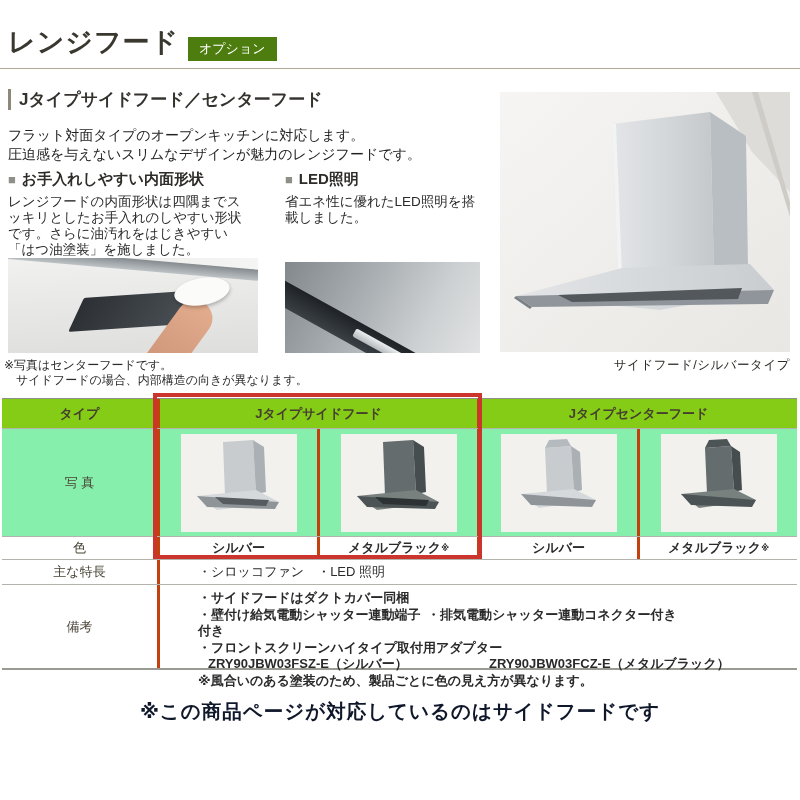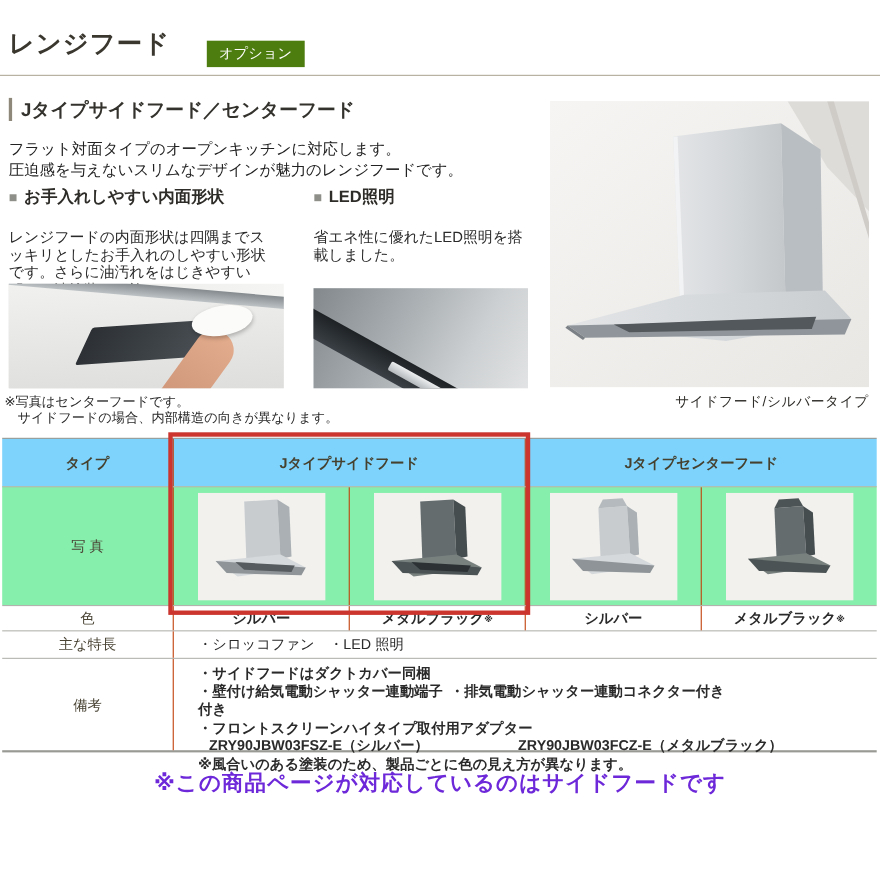--- a/index.html
+++ b/index.html
@@ -1,33 +1,33 @@
 <!DOCTYPE html>
 <html><head>
 <meta charset="utf-8">
 <style>
   * { margin:0; padding:0; box-sizing:border-box; }
   html,body { background:#fff; }
   body { font-family:"Liberation Sans","DejaVu Sans",sans-serif; color:#333; }
   #page { position:relative; width:800px; height:800px; background:#ffffff; overflow:hidden; }
 
   
-  .title { position:absolute; left:8px; top:24px; font-size:23px; font-weight:bold; color:#3a372f; letter-spacing:1px; }
+  .title { position:absolute; left:8px; top:24px; font-size:27px; font-weight:bold; color:#3a372f; letter-spacing:1px; }
   .badge { position:absolute; left:188px; top:37px; background:#4d7c0f; color:#fff; font-size:13px; padding:3px 11px; }
   .rule  { position:absolute; left:0; top:68px; width:800px; border-top:1px solid #b1aa99; }
 
   
   .sec-head { position:absolute; left:8px; top:88px; display:flex; align-items:center; }
   .sec-bar  { width:3px; height:21px; background:#8d8879; margin-right:8px; }
   .sec-text { font-size:17px; font-weight:bold; color:#34322c; }
 
   
   .intro { position:absolute; left:8px; top:126px; font-size:14px; line-height:19px; color:#222; }
   .feat { position:absolute; }
-  .feat-head { font-size:15px; font-weight:bold; color:#2e2c28; margin-bottom:19px; }
+  .feat-head { font-size:15px; font-weight:bold; color:#2e2c28; margin-bottom:5px; }
   .feat-head .sq { color:#8f8f89; font-size:13px; margin-right:6px; }
   .feat-body { font-size:13.5px; line-height:16px; color:#2a2a2a; }
   #feat-clean { left:8px; top:170px; width:246px; }
   #feat-led   { left:285px; top:170px; width:200px; }
 
   
   .photo { position:absolute; overflow:hidden; }
   #photo-clean { left:8px; top:258px; width:250px; height:95px;
     background:linear-gradient(100deg,#d8d8d6 0%,#efefed 55%,#f6f6f4 100%); }
   #photo-clean .edge { position:absolute; left:-12px; top:2px; width:300px; height:11px;
@@ -53,27 +53,27 @@
     font-size:12.5px; color:#2e2c28; letter-spacing:.5px; }
 
   
   .photo-note { position:absolute; left:4px; top:358px; font-size:12px; line-height:14.5px; color:#2a2a2a; }
   .photo-note .l2 { padding-left:12px; }
 
   
   .spec { position:absolute; left:2px; top:398px; width:795px; border-top:1px solid #8f8f8a; border-bottom:2px solid #9a9a95; }
   .trow { display:flex; border-top:1px solid #b3b3ae; }
   .trow:first-child { border-top:none; }
-  .tc { border-left:1px solid #c2410c; display:flex; align-items:center; justify-content:center; }
+  .tc { border-left:3px solid #c2410c; display:flex; align-items:center; justify-content:center; }
   .tc:first-child { border-left:none; }
   .c-label { width:155px; }
   .c-cell  { width:160px;font-weight:bold; }
   .c-span2 { width:320px; }
-  .c-span4 { width:640px; justify-content:flex-start; align-items:flex-start; flex-direction:column; }
-  .r-head { height:43px; background:#7dd3fc; }
+  .c-span4 { width:640px; justify-content:flex-start; align-items:flex-start; flex-direction:column;padding-left:16px; }
+  .r-head { height:29px; background:#84cc16; }
   .r-head .tc { font-size:13px; font-weight:bold; color:#46412f; }
   .r-photo { height:108px; background:#86efac; }
   .r-color { height:23px; }
   .r-feat  { height:25px; }
   .r-notes { height:84px; }
   .lbl { font-size:13px; color:#4a4435; }
   .cellv { font-size:13px; color:#2a2a2a; }
   .cellv sup { font-size:8px; vertical-align:top; }
   .content-pad { padding:3px 0 0 22px; font-size:13px; line-height:17px; color:#2a2a2a; width:100%; }
   .notes-pad { padding:5px 0 0 22px; font-size:13px; line-height:16.5px; color:#2a2a2a; width:100%;font-weight:bold; }
@@ -82,21 +82,21 @@
   .nl-2 { width:229px; }
   .nl-4 { width:291px; padding-left:10px; }
   .prod-svg { display:block; }
 
   
   .red-box { position:absolute; left:153px; top:393px; width:329px; height:166px;
     border:4px solid #cb352e; pointer-events:none; }
 
   
   .footer-note { position:absolute; left:0; top:698px; width:800px; text-align:center;
-    font-size:19.5px; font-weight:bold; color:#6d28d9; letter-spacing:1px; }
+    font-size:19.5px; font-weight:bold; color:#0f172a; letter-spacing:1px; }
 </style>
 </head>
 <body>
 
 <div id="page">
 
   <div class="title">レンジフード</div>
   <div class="badge">オプション</div>
   <div class="rule"></div>
 

